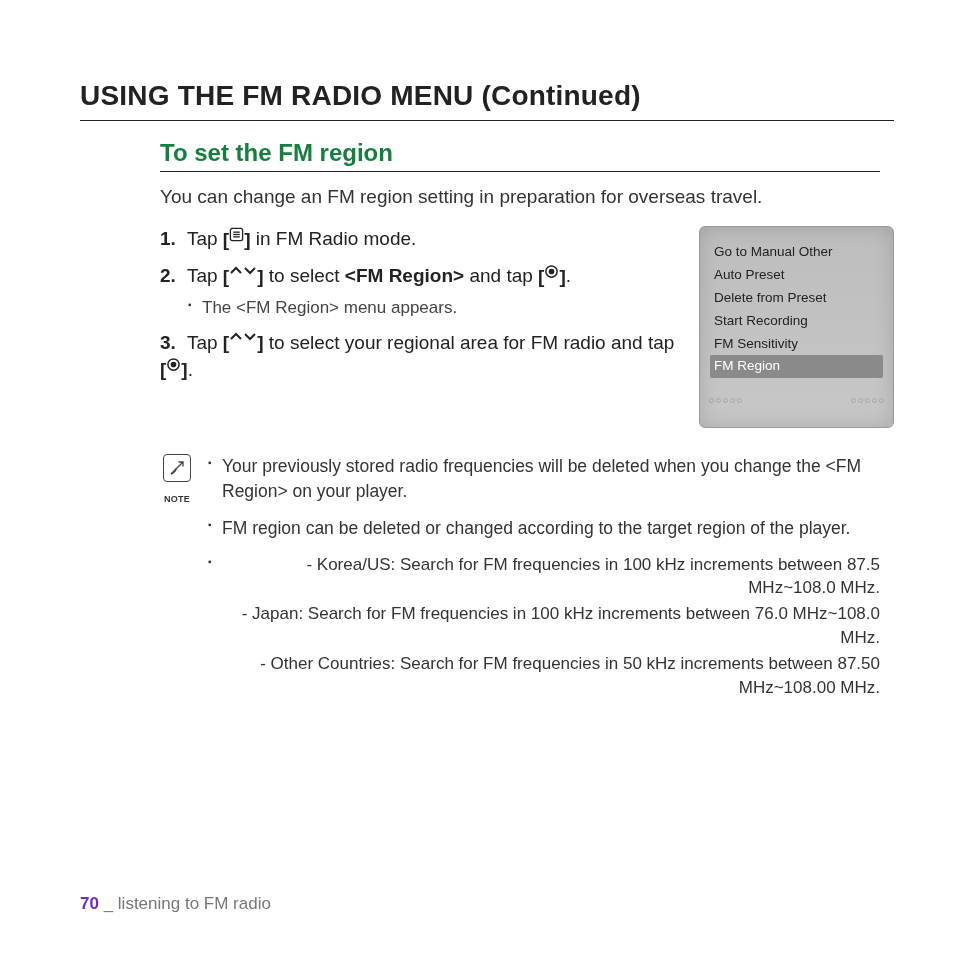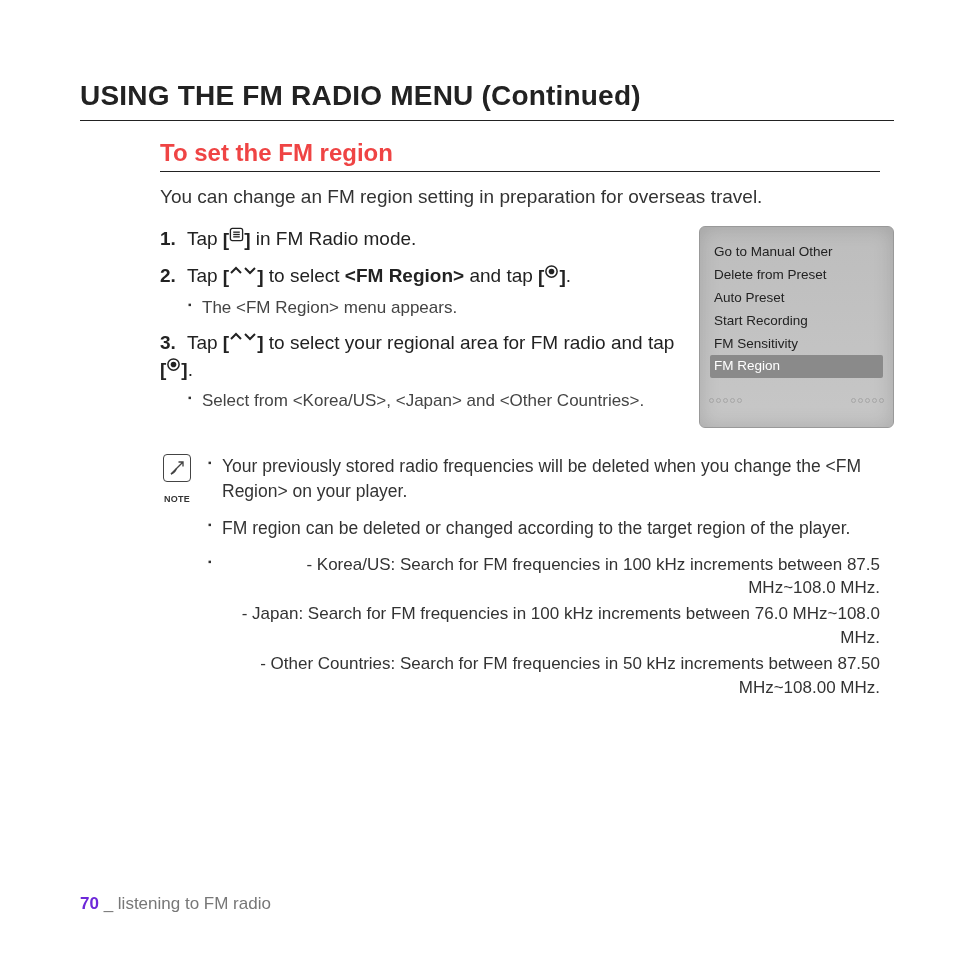--- a/index.html
+++ b/index.html
@@ -1,21 +1,21 @@
 <!DOCTYPE html>
 <html><head>
 <meta charset="utf-8">
 <style>
   * { box-sizing: border-box; margin: 0; padding: 0; }
   html, body { width: 954px; height: 954px; background: #fff; font-family: Arial, Helvetica, sans-serif; color: #333; }
   .page { padding: 80px 60px 0 80px; position: relative; height: 100%; }
   .h1 { font-size: 28px; font-weight: bold; color: #222; letter-spacing: 0.2px; margin-bottom: 8px; }
   .rule { border: none; border-top: 1.5px solid #222; margin-bottom: 18px; }
   .section { padding-left: 80px; }
-  .h2 { font-size: 24px; font-weight: bold; color: #ef4444; margin-bottom: 4px; }
+  .h2 { font-size: 24px; font-weight: bold; color: #15803d; margin-bottom: 4px; }
   .rule2 { border: none; border-top: 1.2px solid #222; width: 720px; margin-bottom: 14px; }
   .intro { font-size: 19px; color: #333; margin-bottom: 18px; }
   .cols { display: flex; gap: 22px; align-items: flex-start; }
   .left { flex: 1; }
   ol.steps { list-style: none; padding: 0; }
   ol.steps > li { margin-bottom: 10px; }
   .step-line { font-size: 19px; color: #222; line-height: 1.4; }
   .step-num { font-weight: bold; display: inline-block; width: 22px; }
   .icon-box { display: inline-flex; vertical-align: middle; font-weight: bold; }
   .sub { list-style: none; margin: 6px 0 0 28px; }
@@ -118,31 +118,28 @@
                   <b>]</b>
                 </span><span> to select your regional area for FM radio and tap </span><span class="icon-box">
                   <b>[</b>
                   <svg width="15" height="15" viewBox="0 0 16 16">
                     <circle cx="8" cy="8" r="6" fill="none" stroke="#222" stroke-width="1.6"></circle>
                     <circle cx="8" cy="8" r="3" fill="#222"></circle>
                   </svg>
                   <b>]</b>
                 </span><span>.</span>
             </div>
-            <ul class="sub">
-                <li>Select from &lt;Korea/US&gt;, &lt;Japan&gt; and &lt;Other Countries&gt;.</li>
-              </ul>
           </li>
         </ol>
       </div>
 
       <div class="device">
         <div class="mi">Go to Manual Other</div>
+        <div class="mi">Auto Preset</div>
         <div class="mi">Delete from Preset</div>
-        <div class="mi">Auto Preset</div>
         <div class="mi">Start Recording</div>
         <div class="mi">FM Sensitivity</div>
         <div class="mi selected">FM Region</div>
         <div class="speaker">
           <div class="spk">
               <span></span>
               <span></span>
               <span></span>
               <span></span>
               <span></span>

